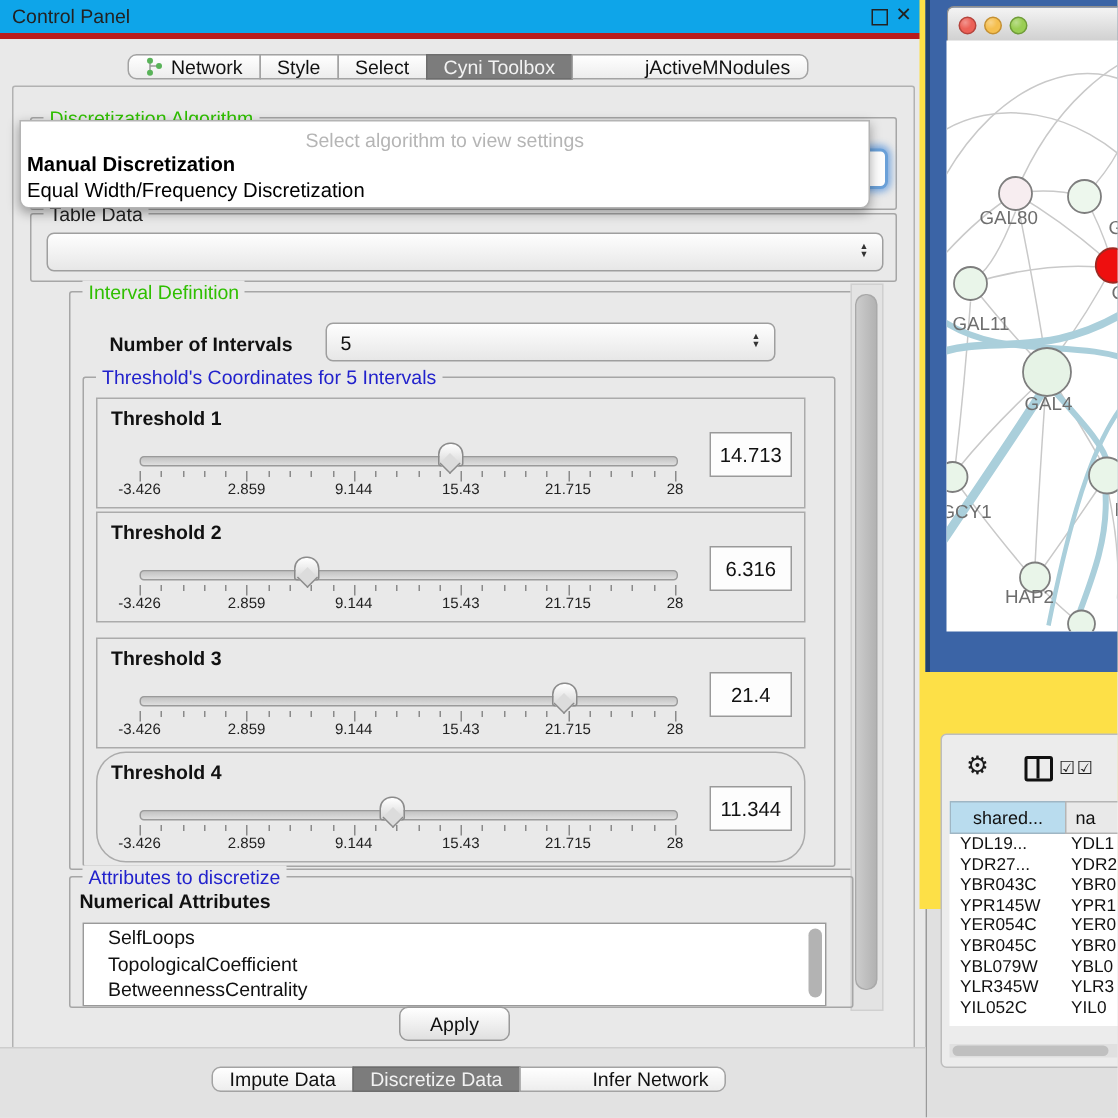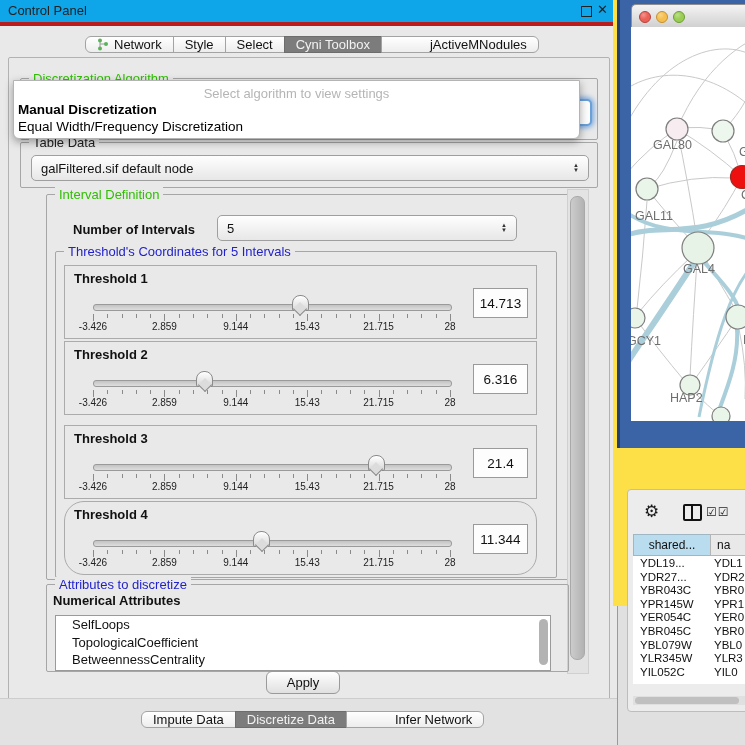--- a/index.html
+++ b/index.html
@@ -134,21 +134,20 @@
 
   <div id="algo-popup" class="abs">
     <div id="algo-placeholder">Select algorithm to view settings</div>
     <div class="algo-opt bold">Manual Discretization</div>
     <div class="algo-opt">Equal Width/Frequency Discretization</div>
   </div>
 
   <div class="group" style="left:20px;top:142px;width:576px;height:44px;">
     <span class="gtitle black">Table Data</span>
     <div class="combo" style="left:10px;top:12px;width:538px;height:24px;">
-      <span>galFiltered.sif default node</span>
       <span class="arrows">▲<br>▼</span>
     </div>
   </div>
 
   <div class="group" style="left:46px;top:194px;width:521px;height:384px;">
     <span class="gtitle green">Interval Definition</span>
     <div class="abs" style="left:26px;top:27px;font-weight:bold;">Number of Intervals</div>
     <div class="combo" style="left:170px;top:20px;width:280px;height:24px;">
       <span>5</span>
       <span class="arrows">▲<br>▼</span>

